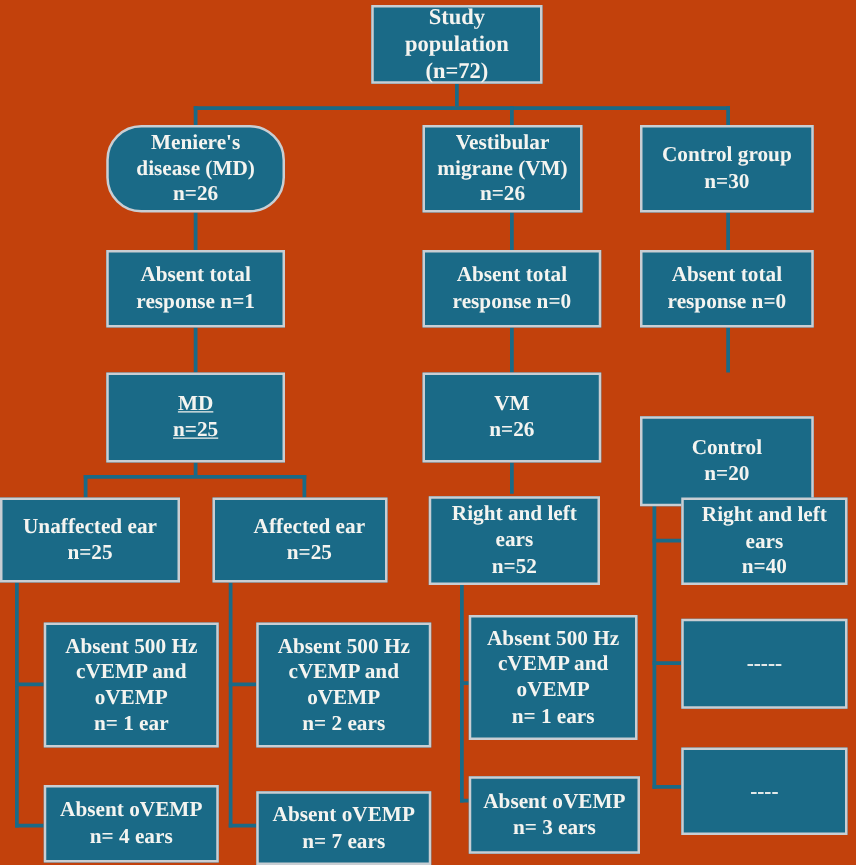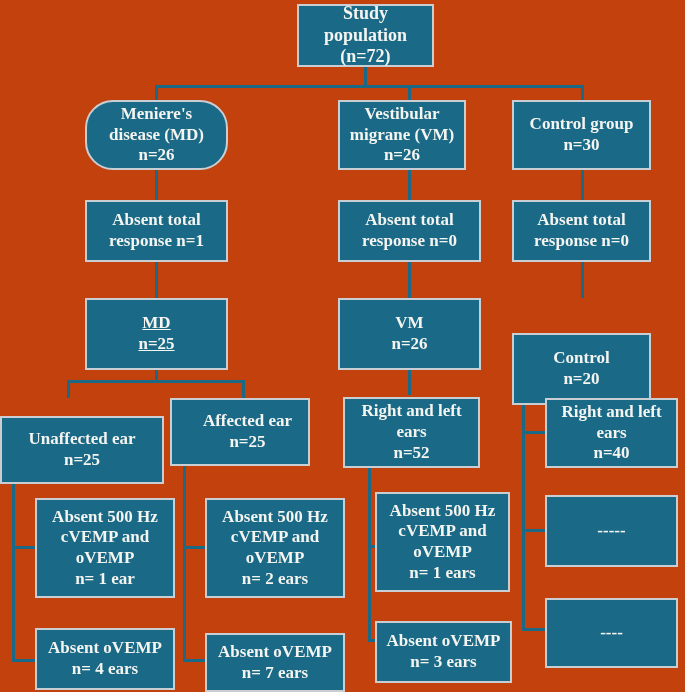--- a/index.html
+++ b/index.html
@@ -100,21 +100,21 @@
   <div class="node" style="left:512px;top:200px;width:139px;height:62px;">Absent total
 response n=0</div>
 
   <div class="node" style="left:85px;top:298px;width:143px;height:72px;text-decoration:underline;">MD
 n=25</div>
   <div class="node" style="left:338px;top:298px;width:143px;height:72px;">VM
 n=26</div>
   <div class="node" style="left:512px;top:298px;width:139px;height:72px;margin-top:35px;">Control
 n=20</div>
 
-  <div class="node" style="left:0px;top:416px;width:164px;height:68px;">Unaffected ear
+  <div class="node" style="left:0px;top:398px;width:144px;height:68px;">Unaffected ear
 n=25</div>
   <div class="node" style="left:170px;top:398px;width:140px;height:68px;padding-left:18px;">Affected ear
 n=25</div>
   <div class="node" style="left:343px;top:397px;width:137px;height:71px;">Right and left
 ears
 n=52</div>
   <div class="node" style="left:545px;top:398px;width:133px;height:70px;">Right and left
 ears
 n=40</div>
 

